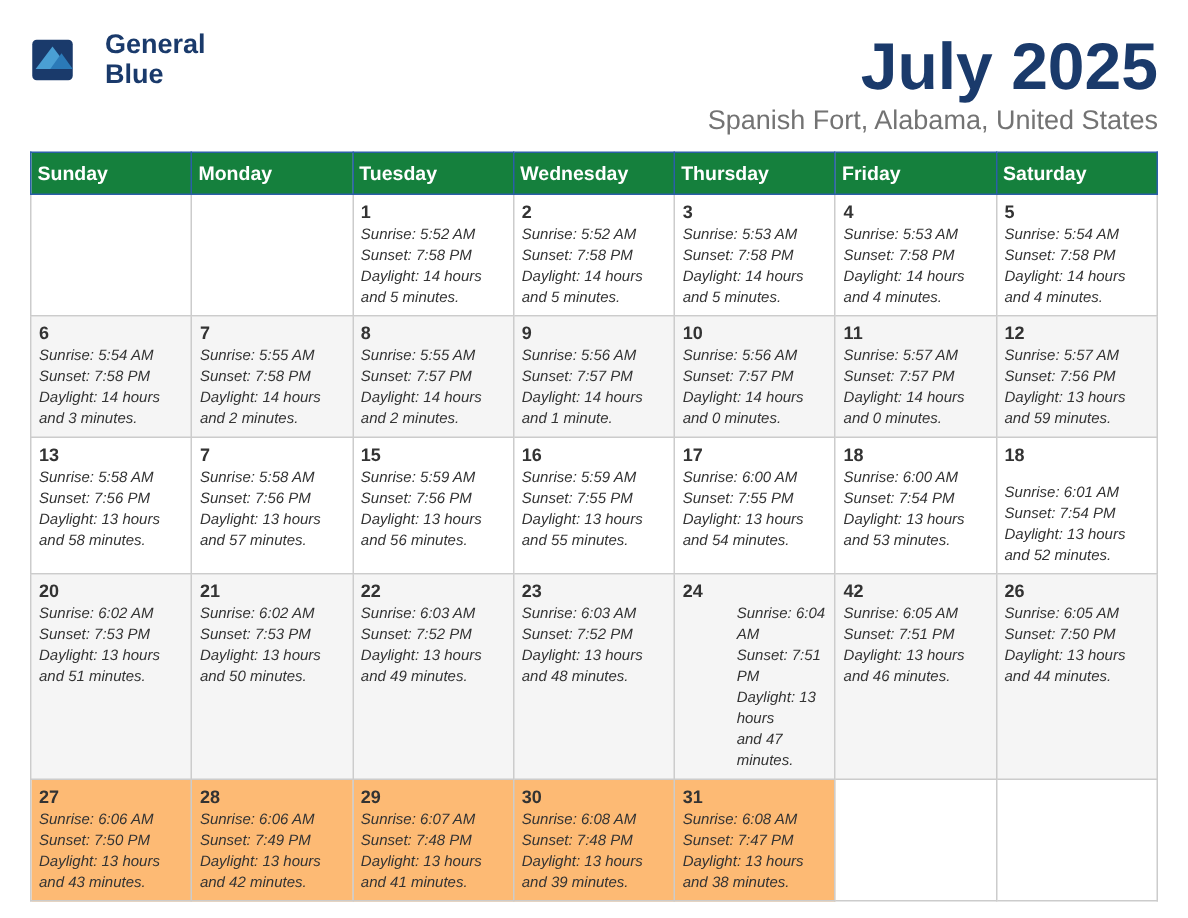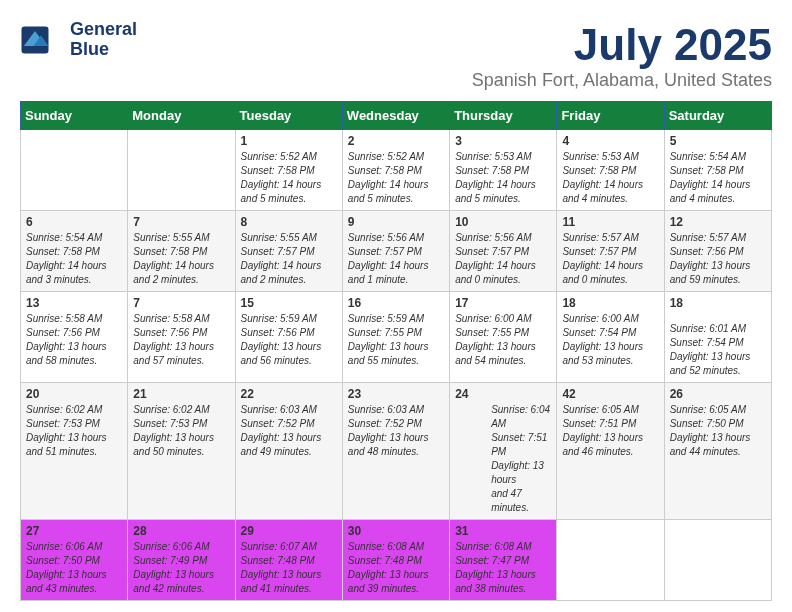--- a/index.html
+++ b/index.html
@@ -79,21 +79,21 @@
     .day-info {
       font-size: 10px;
       line-height: 1.4;
       color: #333;
       font-style: italic;
     }
     .empty-cell {
       background: #fff !important;
     }
     tr:nth-child(2) td.empty-cell { background: #fff !important; }
-    tr:last-child td { background: #d946ef; }
+    tr:last-child td { background: #fdba74; }
   </style>
 </head>
 <body>
 
 <div class="header">
   <div class="logo">
     <svg class="logo-icon" viewBox="0 0 40 40">
       <rect x="2" y="2" width="36" height="36" rx="4" fill="#1a3a6b"></rect>
       <polygon points="20,8 35,28 5,28" fill="#4a9fd4"></polygon>
       <polygon points="28,14 38,28 18,28" fill="#2b7ab8"></polygon>

